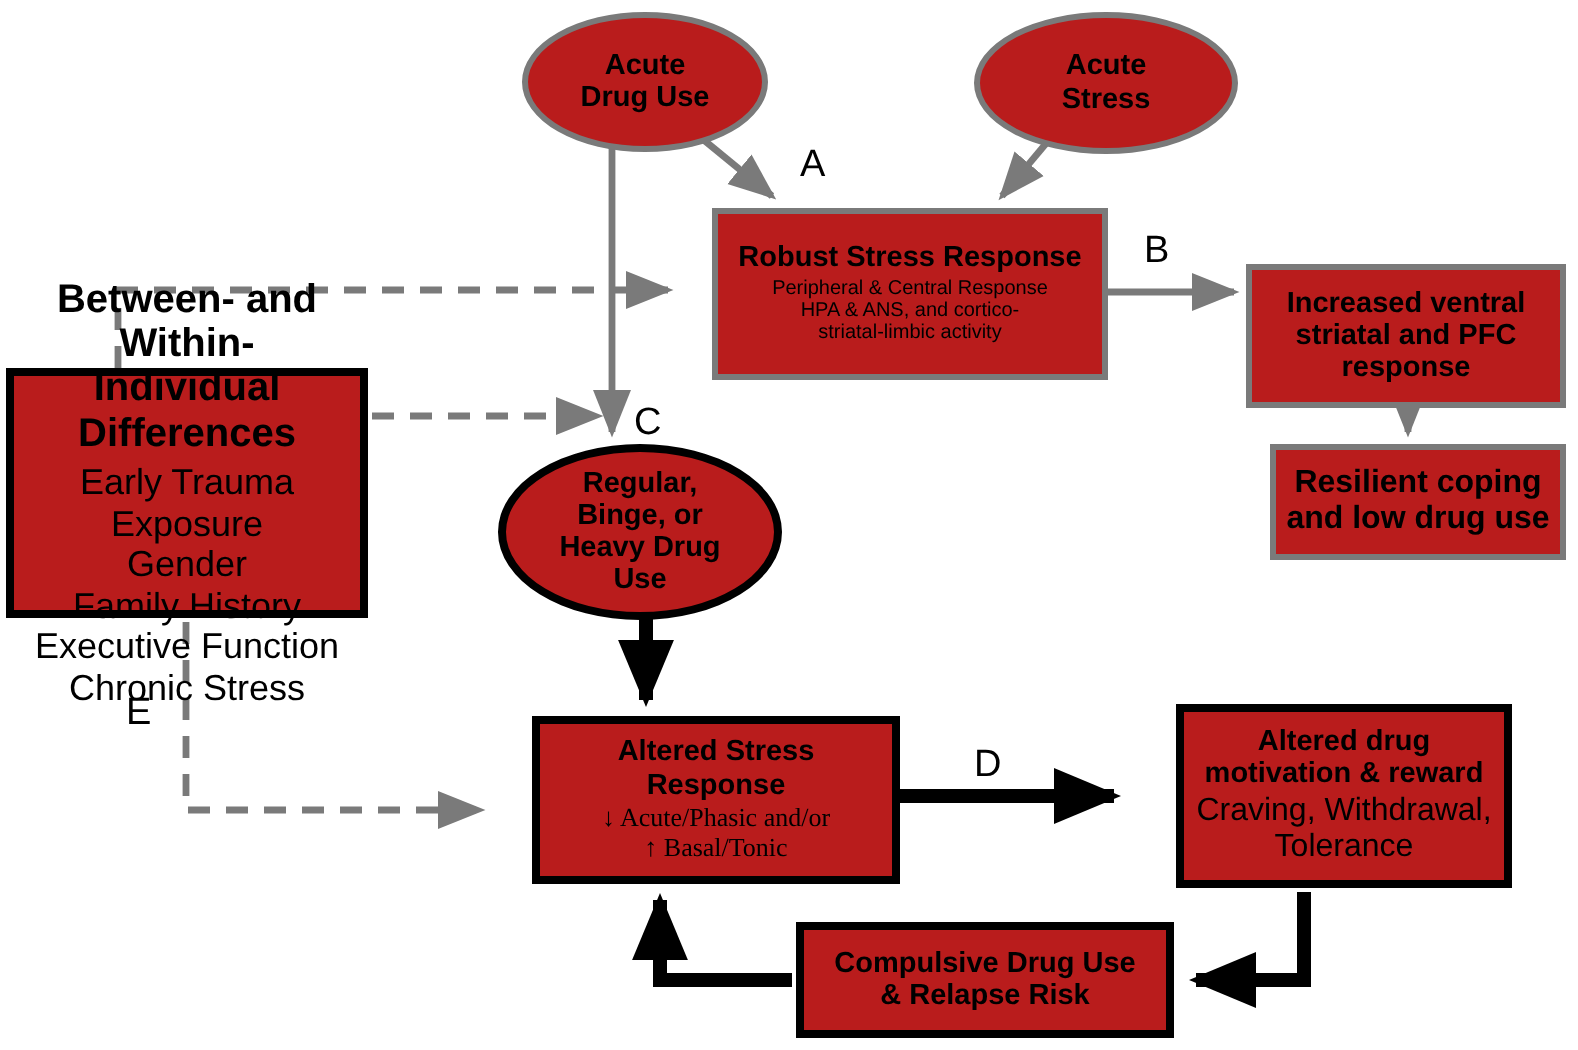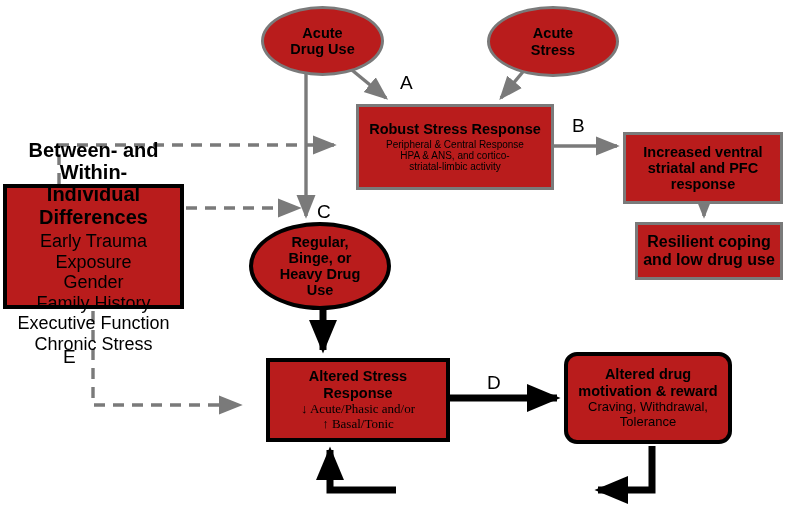--- a/index.html
+++ b/index.html
@@ -69,36 +69,36 @@
 
   
   #node-acute-drug-use   { left: 261px; top: 6px;   width: 123px; height: 70px; }
   #node-acute-stress     { left: 487px; top: 6px;   width: 132px; height: 71px; }
   #node-robust           { left: 356px; top: 104px; width: 198px; height: 86px; }
   #node-increased-ventral{ left: 623px; top: 109px; width: 160px; height: 72px; margin-top: 23px; }
   #node-resilient        { left: 635px; top: 222px; width: 148px; height: 58px; }
   #node-differences      { left: 3px;   top: 184px; width: 181px; height: 125px; }
   #node-regular-binge    { left: 249px; top: 222px; width: 142px; height: 88px; }
   #node-altered-stress   { left: 246px; top: 358px; width: 184px; height: 84px; margin-left: 20px; }
-  #node-altered-drug     { left: 564px; top: 352px; width: 168px; height: 92px; border-radius: 13px; }
+  #node-altered-drug     { left: 588px; top: 352px; width: 168px; height: 92px; }
   #node-compulsive       { left: 398px; top: 461px; width: 189px; height: 58px; }
 
   #node-acute-drug-use .title { font-size: 14.5px; }
   #node-acute-stress .title   { font-size: 14.5px; }
   #node-robust .title         { font-size: 14.5px; }
   #node-robust .sub           { font-size: 10px; margin-top: 1px; }
   #node-increased-ventral .title { font-size: 14.5px; }
   #node-resilient .title      { font-size: 16px; }
   #node-differences .title    { font-size: 20px; }
   #node-differences .sub      { font-size: 18px; margin-top: 3px; }
   #node-regular-binge .title  { font-size: 14.5px; text-align: center; }
   #node-altered-stress .title { font-size: 14.5px; }
   #node-altered-stress .sub   { font-size: 13px; margin-top: 1px; font-family: Liberation Serif, serif; }
   #node-altered-drug .title   { font-size: 14.5px; }
-  #node-altered-drug .sub     { font-size: 13px; margin-top: 1px; }
+  #node-altered-drug .sub     { font-size: 16px; margin-top: 1px; }
   #node-compulsive .title     { font-size: 14.5px; }
 
   #label-A { left: 400px; top: 73px; }
   #label-B { left: 572px; top: 116px; }
   #label-C { left: 317px; top: 202px; }
   #label-D { left: 487px; top: 373px; }
   #label-E { left: 63px;  top: 347px; }
 </style>
 </head>
 <body>
@@ -200,20 +200,23 @@
   <div class="node rect-black-thick" id="node-altered-stress">
     <div class="title">Altered Stress<br>Response</div>
     <div class="sub">↓ Acute/Phasic and/or<br>↑ Basal/Tonic</div>
   </div>
 
   <div class="node rect-black-thick" id="node-altered-drug">
     <div class="title">Altered drug<br>motivation &amp; reward</div>
     <div class="sub">Craving, Withdrawal,<br>Tolerance</div>
   </div>
 
+  <div class="node rect-black-thick" id="node-compulsive">
+    <div class="title">Compulsive Drug Use<br>&amp; Relapse Risk</div>
+  </div>
 
   <div class="edge-label" id="label-A">A</div>
   <div class="edge-label" id="label-B">B</div>
   <div class="edge-label" id="label-C">C</div>
   <div class="edge-label" id="label-D">D</div>
   <div class="edge-label" id="label-E">E</div>
 
 </div>
 
 </body></html>

